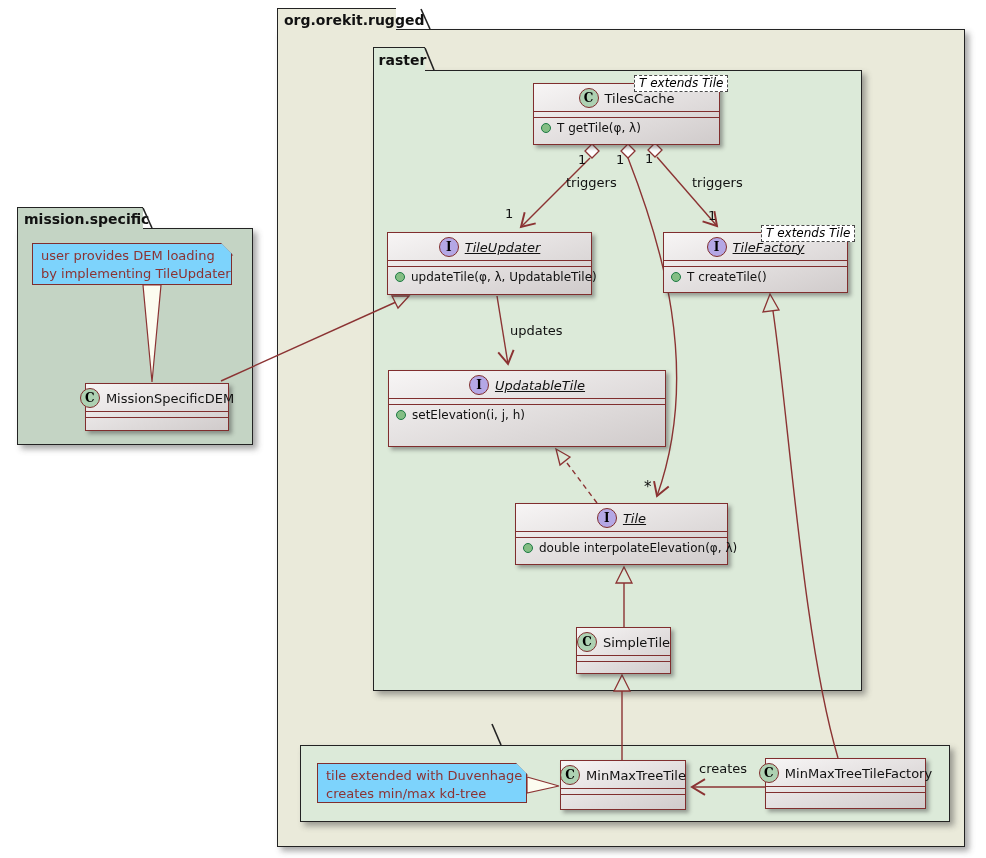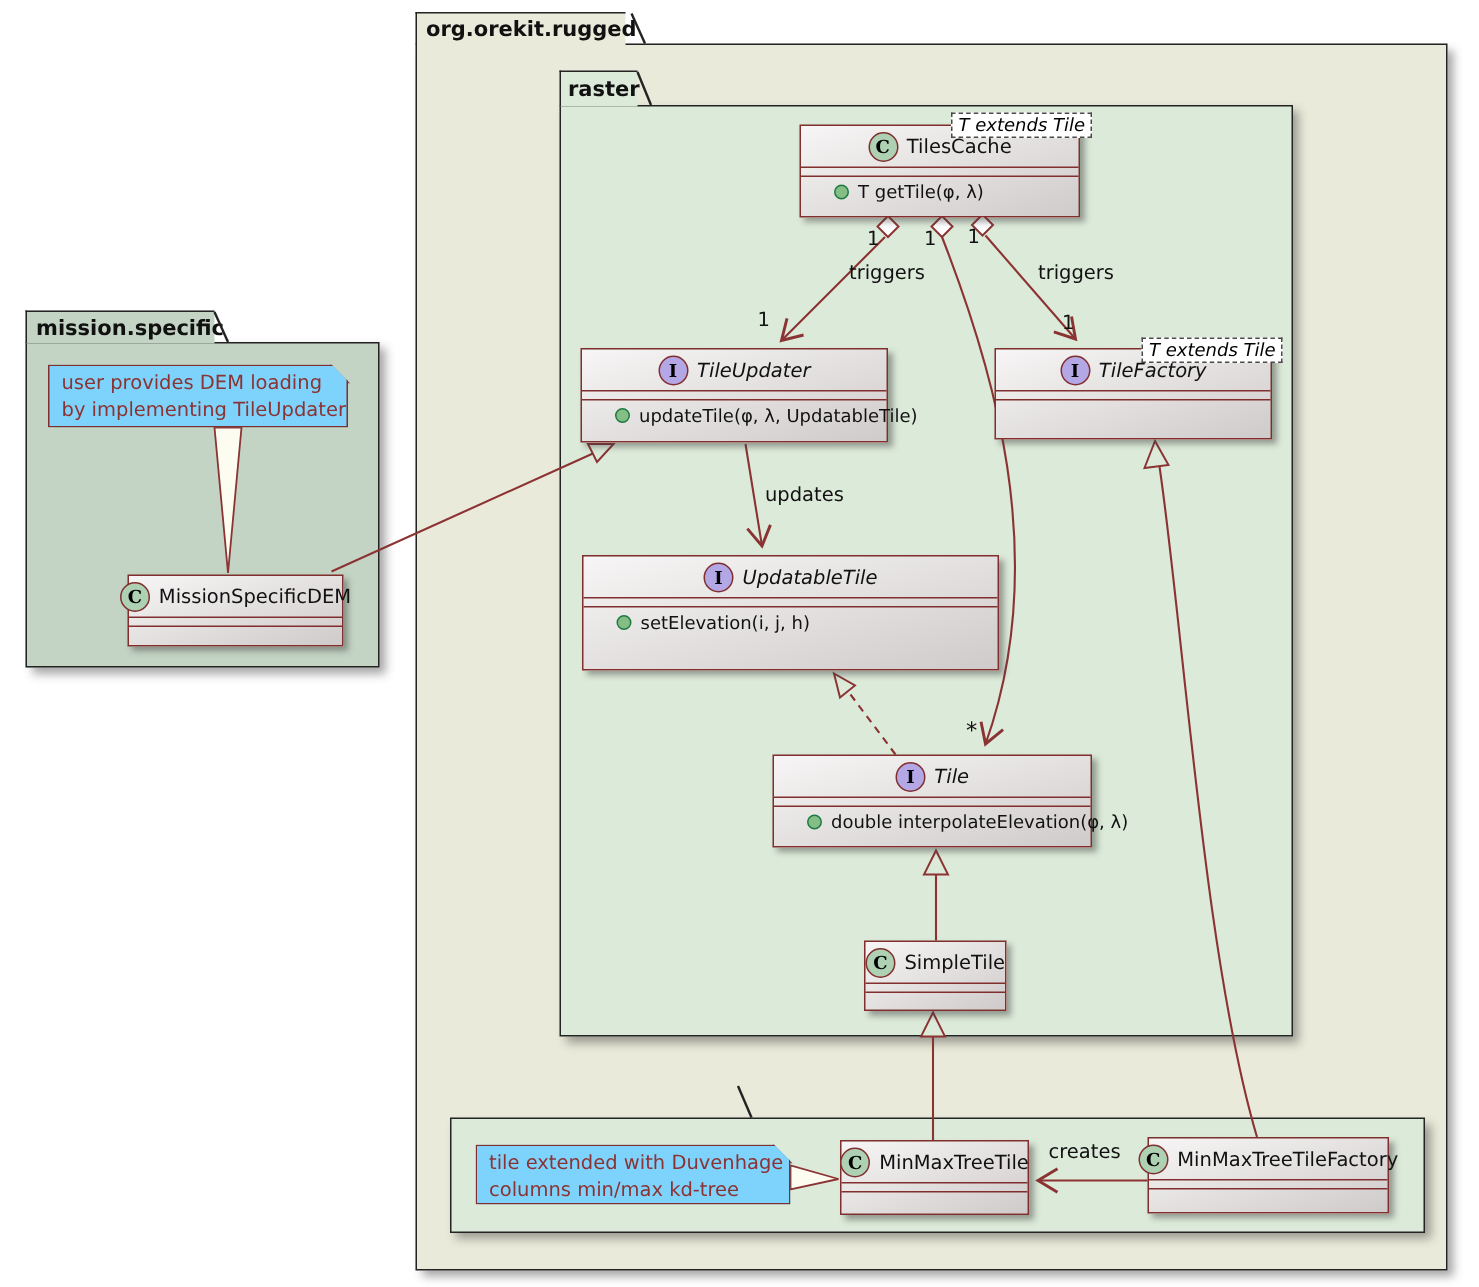--- a/index.html
+++ b/index.html
@@ -31,24 +31,24 @@
   .cls-head{display:flex;align-items:center;justify-content:center;gap:6px;flex:0 0 auto;padding:4px 6px 3px 6px;}
   .cls-icon{
     width:18px;height:18px;border-radius:50%;flex:0 0 auto;
     display:flex;align-items:center;justify-content:center;
     font-weight:bold;font-size:12px;color:#000;border:1.4px solid #802e2e;
     font-family:"DejaVu Serif","Liberation Serif",serif;
   }
   .icon-class{background:#add1b2;}
   .icon-interface{background:#b4a7e5;}
   .cls-name{font-size:13px;white-space:nowrap;}
-  .it{font-style:italic;}
+  .it{font-style:italic;text-decoration:underline;}
   .cls-fields{flex:0 0 auto;height:5px;border-top:1.4px solid #802e2e;border-bottom:1.4px solid #802e2e;}
   .cls-methods{flex:1 1 auto;padding:2px 0 1px 0;}
-  .method-row{display:flex;align-items:center;gap:6px;padding:1px 22px;font-size:12px;white-space:nowrap;}
+  .method-row{display:flex;align-items:center;gap:6px;padding:1px 7px;font-size:12px;white-space:nowrap;}
   .m-dot{width:8px;height:8px;border-radius:50%;background:#84be84;border:1px solid #1d7a44;flex:0 0 auto;}
   
   .generic-label{
     position:absolute;background:#ffffff;border:1.3px dashed #4a4a4a;
     font-size:12px;font-style:italic;padding:0 4px;line-height:15px;
     white-space:nowrap;z-index:12;color:#000;text-align:right;
   }
   
   .uml-note{
     position:absolute;background:#7dd3fc;border:1.3px solid #802e2e;box-sizing:border-box;
@@ -61,21 +61,21 @@
   .mult{position:absolute;font-size:13px;color:#111;z-index:8;}
   
   #edges{position:absolute;left:0;top:0;width:986px;height:858px;z-index:5;pointer-events:none;}
 </style>
 </head>
 <body>
 
 <div id="canvas">
 
   <div class="pkg-body bg-outer" style="left:277px;top:29px;width:688px;height:818px;"></div>
-  <div class="pkg-tab bg-outer" style="left:277px;top:8px;width:140px;height:22px;">
+  <div class="pkg-tab bg-outer" style="left:277px;top:8px;width:119px;height:22px;">
     <span>org.orekit.rugged</span>
   </div>
 
   <div class="pkg-body bg-green" style="left:373px;top:70px;width:489px;height:621px;"></div>
   <div class="pkg-tab bg-green" style="left:373px;top:47px;width:52px;height:24px;justify-content:center;">
     <span>raster</span>
   </div>
 
   <div class="pkg-body bg-mission" style="left:17px;top:228px;width:236px;height:217px;"></div>
   <div class="pkg-tab bg-mission" style="left:17px;top:207px;width:126px;height:22px;">
@@ -172,20 +172,26 @@
       </div>
     </div>
   </div>
 
   <div class="uml-class" style="left:663px;top:232px;width:185px;height:61px;">
     <div class="cls-head">
       <span class="cls-icon icon-interface">I</span>
       <span class="cls-name it">TileFactory</span>
     </div>
     <div class="cls-fields"></div>
+    <div class="cls-methods">
+      <div class="method-row">
+        <span class="m-dot"></span>
+        <span>T createTile()</span>
+      </div>
+    </div>
   </div>
   <div class="generic-label" style="left:761px;top:225px;">T extends Tile</div>
 
   <div class="uml-class" style="left:388px;top:370px;width:278px;height:77px;">
     <div class="cls-head">
       <span class="cls-icon icon-interface">I</span>
       <span class="cls-name it">UpdatableTile</span>
     </div>
     <div class="cls-fields"></div>
     <div class="cls-methods">
@@ -245,21 +251,21 @@
     <div class="cls-fields"></div>
     <div class="cls-methods"></div>
   </div>
 
   <div class="uml-note" style="left:32px;top:243px;width:200px;height:42px;">
     <div>user provides DEM loading</div>
     <div>by implementing TileUpdater</div>
   </div>
   <div class="uml-note" style="left:317px;top:763px;width:210px;height:40px;">
     <div>tile extended with Duvenhage</div>
-    <div>columns min/max kd-tree</div>
+    <div>creates min/max kd-tree</div>
   </div>
 
   <div class="edge-label" style="left:566px;top:175px;">triggers</div>
   <div class="edge-label" style="left:692px;top:175px;">triggers</div>
   <div class="edge-label" style="left:510px;top:323px;">updates</div>
   <div class="edge-label" style="left:699px;top:761px;">creates</div>
 
   <div class="mult" style="left:578px;top:152px;">1</div>
   <div class="mult" style="left:616px;top:152px;">1</div>
   <div class="mult" style="left:645px;top:151px;">1</div>

